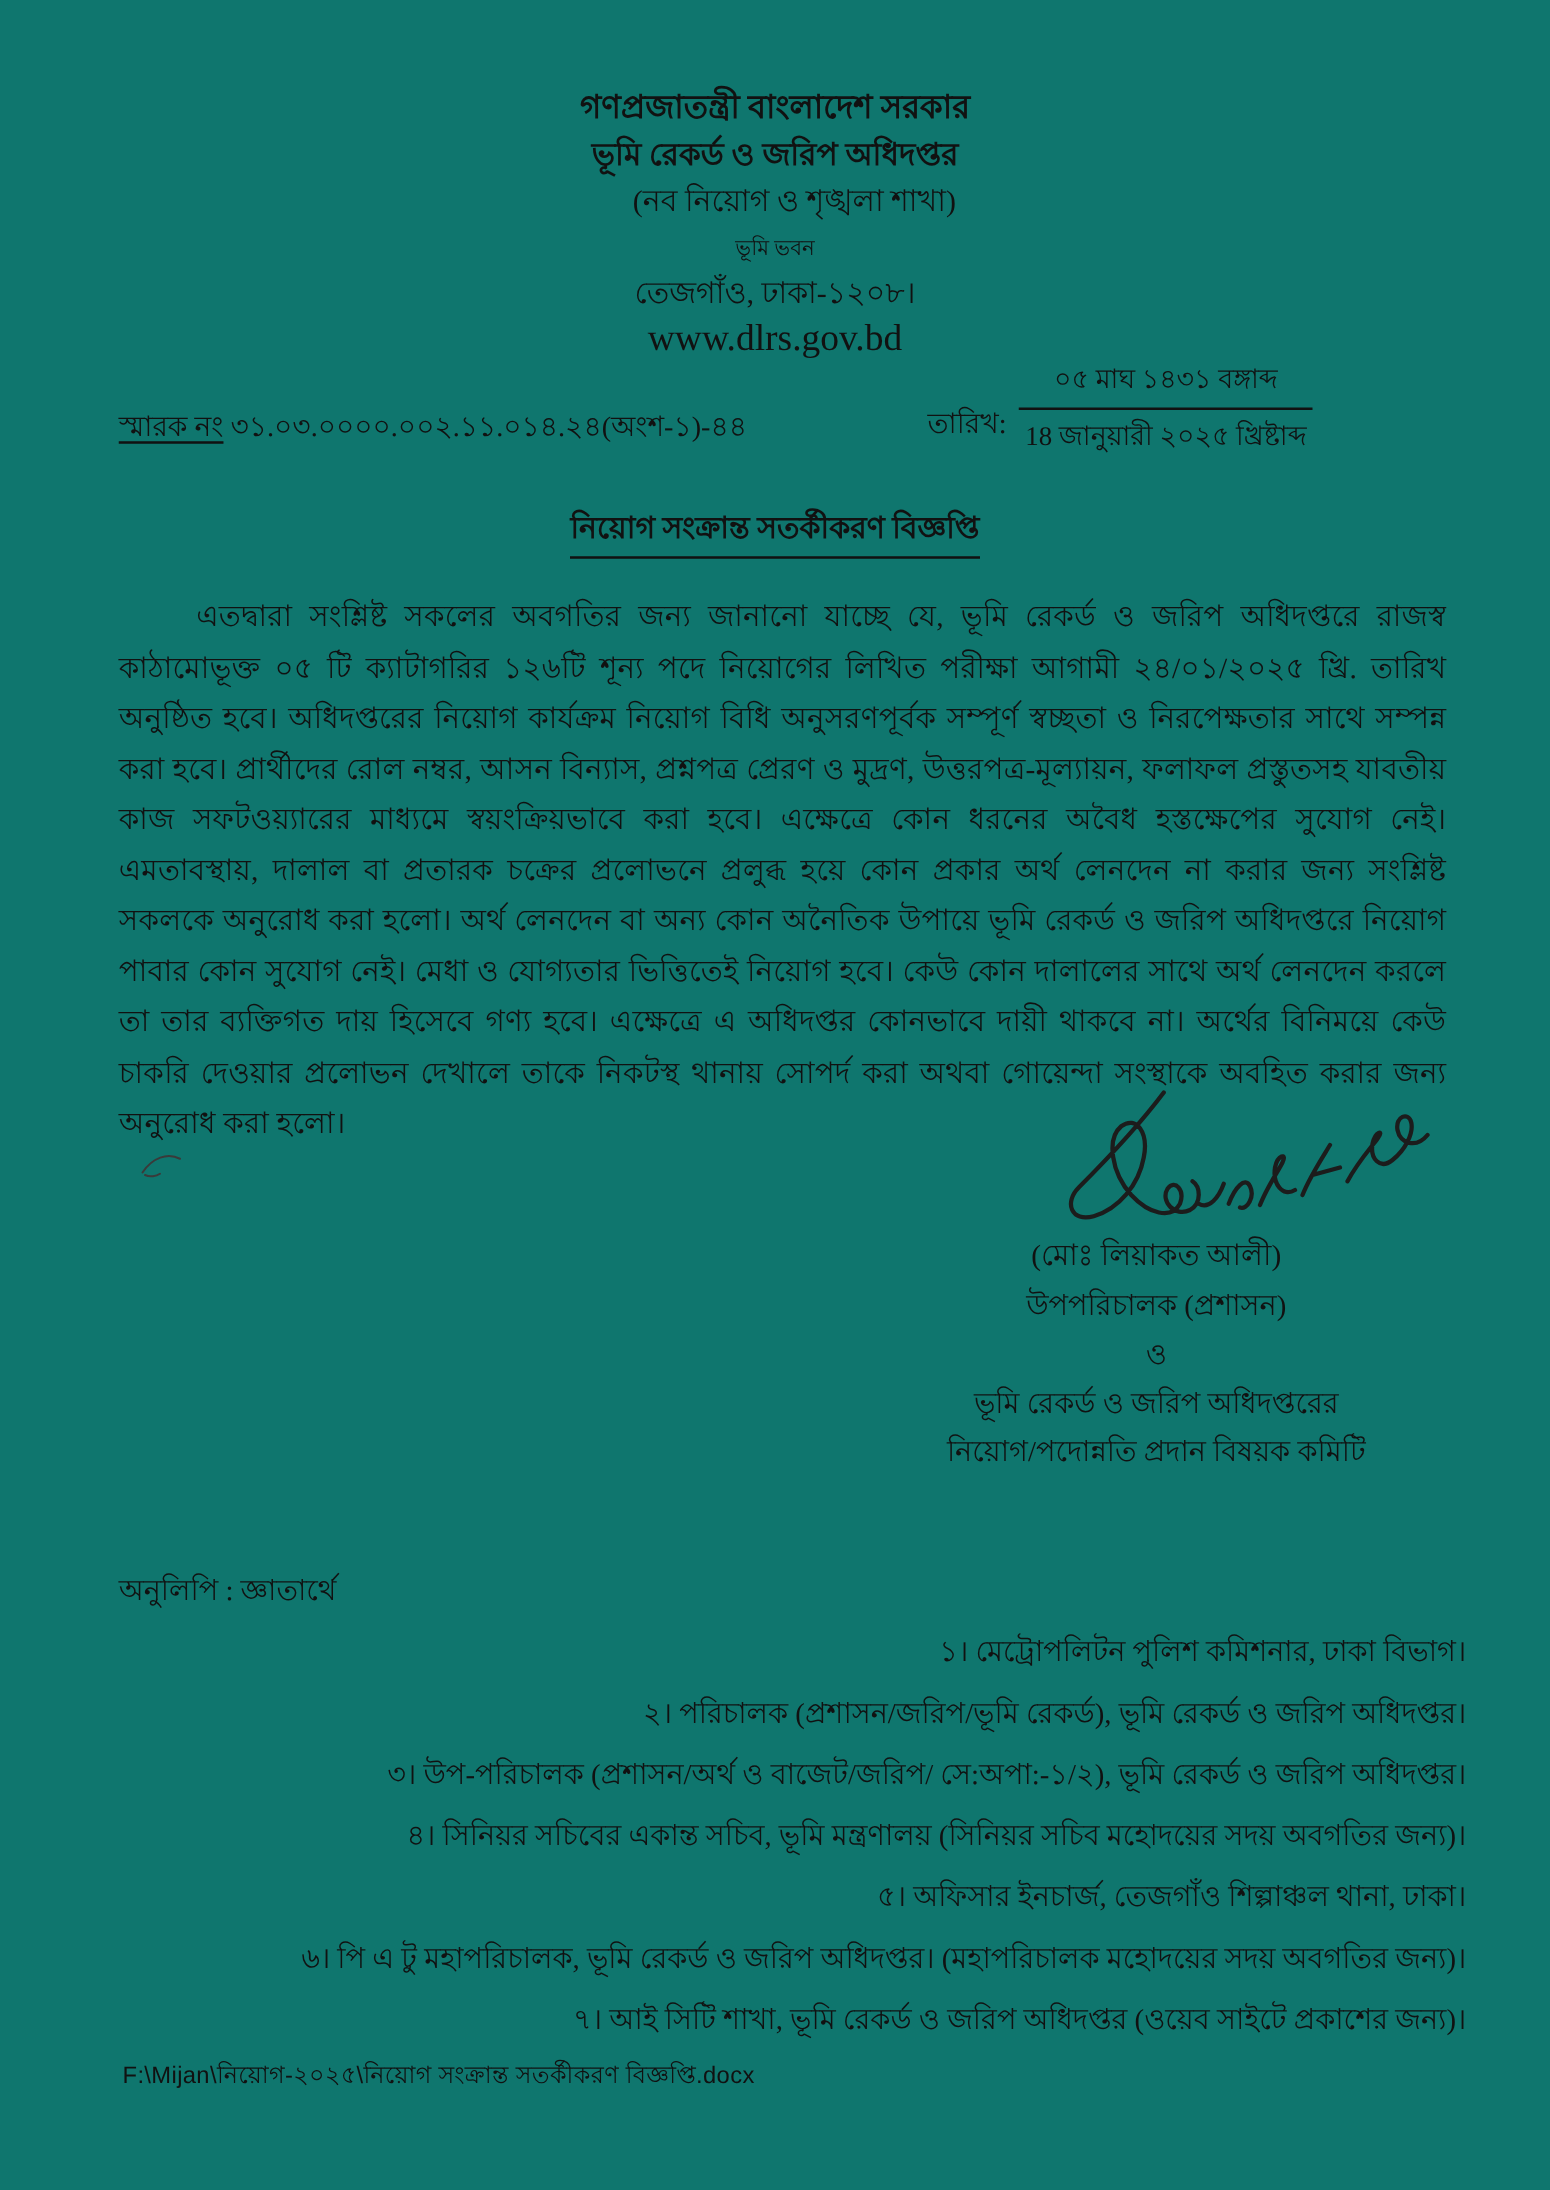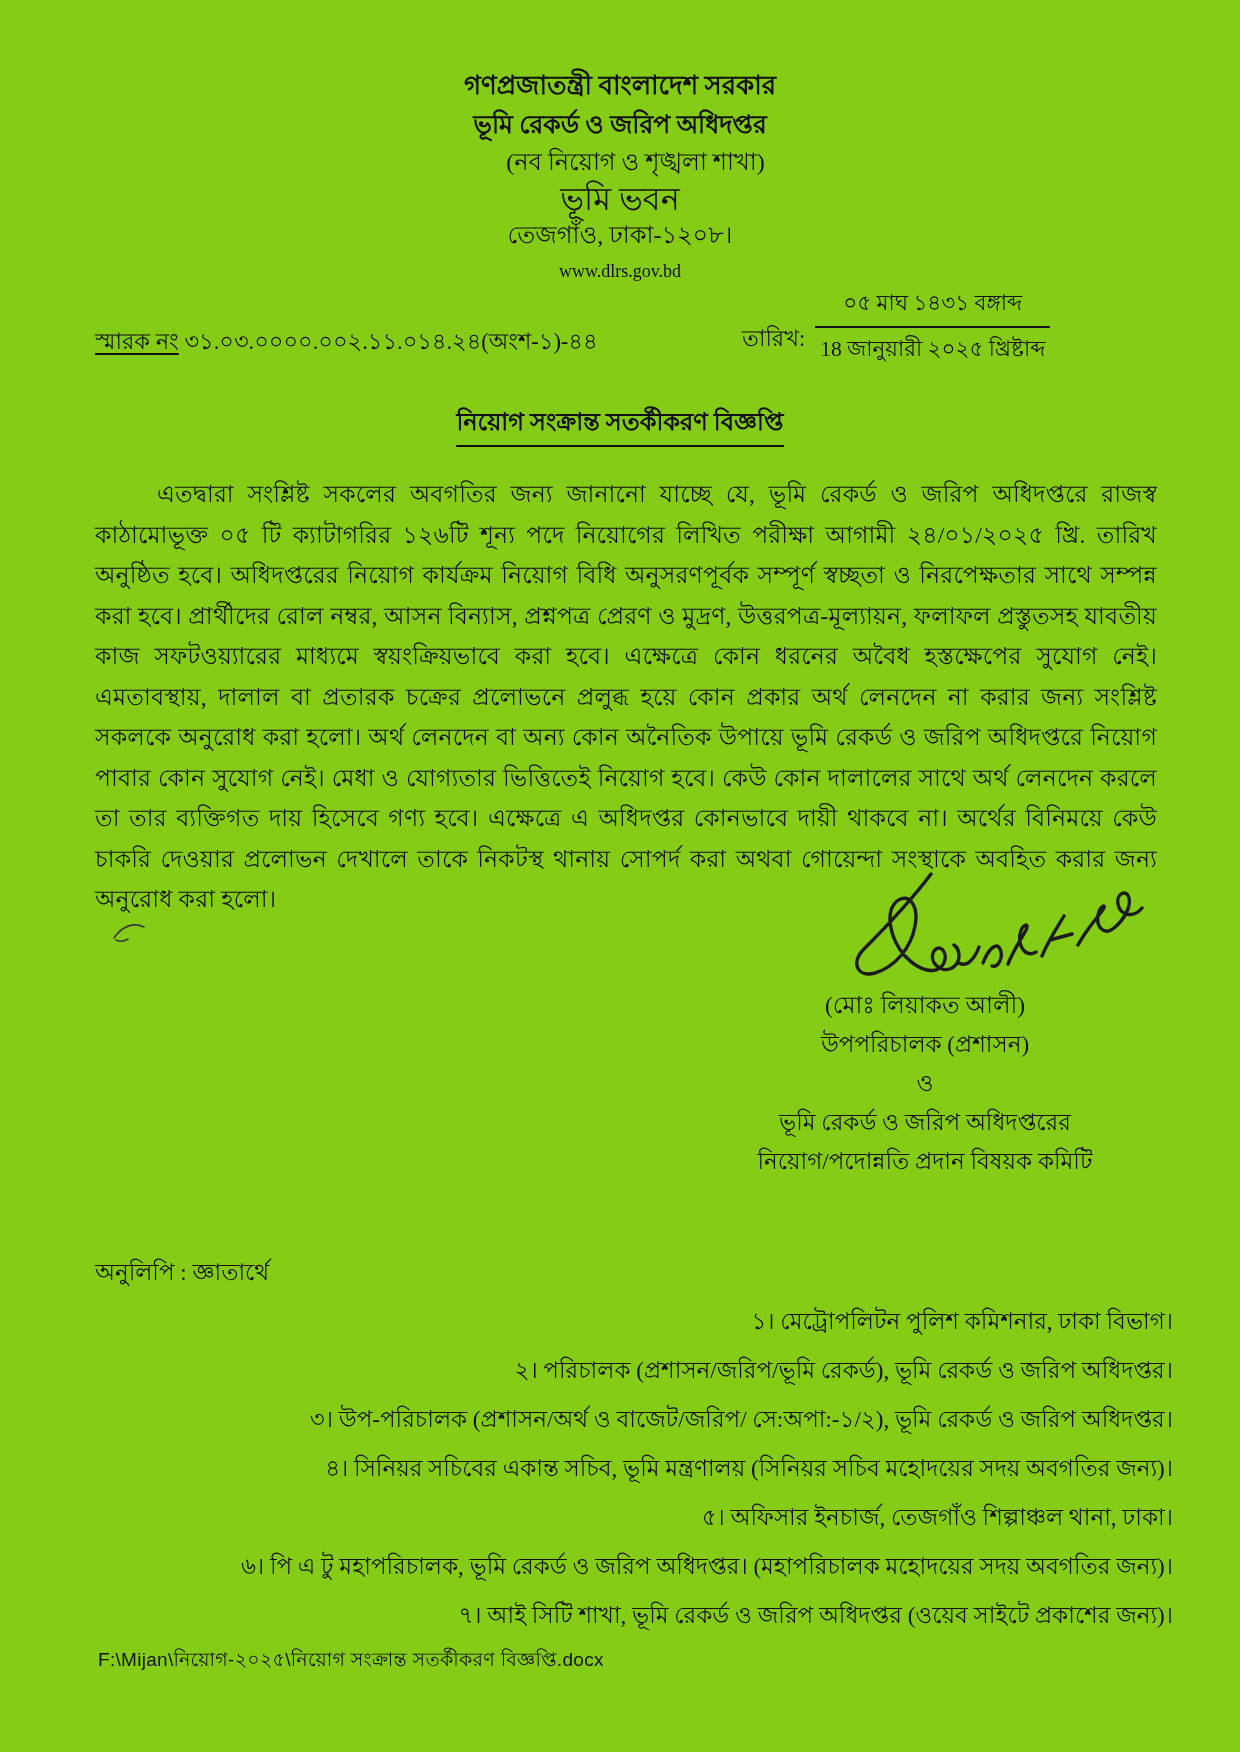--- a/index.html
+++ b/index.html
@@ -1,30 +1,30 @@
 <!DOCTYPE html>
 <html lang="bn"><head>
 <meta charset="utf-8">
 <style>
   * { margin:0; padding:0; box-sizing:border-box; }
   html,body { background:#ffffff; }
   body { font-family:"Liberation Serif","DejaVu Serif",serif; color:#111; }
   .page {
     position:relative; width:1240px; height:1752px; margin:0 auto;
-    background:#84cc16; overflow:hidden;
+    background:#0f766e; overflow:hidden;
   }
   
   .letterhead { position:absolute; top:66px; left:0; width:100%; text-align:center; }
   .lh-line { line-height:35px; font-size:23px; }
   .lh-govt { font-size:26px; font-weight:bold; line-height:40px; }
   .lh-dept { font-size:25px; font-weight:bold; line-height:38px; }
   .lh-branch { font-size:24px; line-height:37px;padding-left:31px; }
-  .lh-bldg { font-size:32px; line-height:36px; }
+  .lh-bldg { font-size:17px; line-height:36px; }
   .lh-addr { font-size:24px; line-height:36px; }
-  .lh-web { font-size:18px; line-height:36px; font-family:"Liberation Serif",serif; }
+  .lh-web { font-size:30px; line-height:36px; font-family:"Liberation Serif",serif; }
   
   .memo-left { position:absolute; top:324px; left:95px; font-size:22.5px; }
   .memo-label { text-decoration:underline; text-underline-offset:4px; }
   .date-block { position:absolute; top:286px; left:742px; display:flex; align-items:center; gap:10px; }
   .date-label { font-size:22.5px; padding-top:26px; }
   .date-frac { display:flex; flex-direction:column; align-items:center; }
   .date-top { font-size:21.5px; padding:0 28px 4px 28px; }
   .date-rule { width:100%; border-top:2px solid #111; }
   .date-bottom { font-size:21.5px; padding-top:4px; }
   

